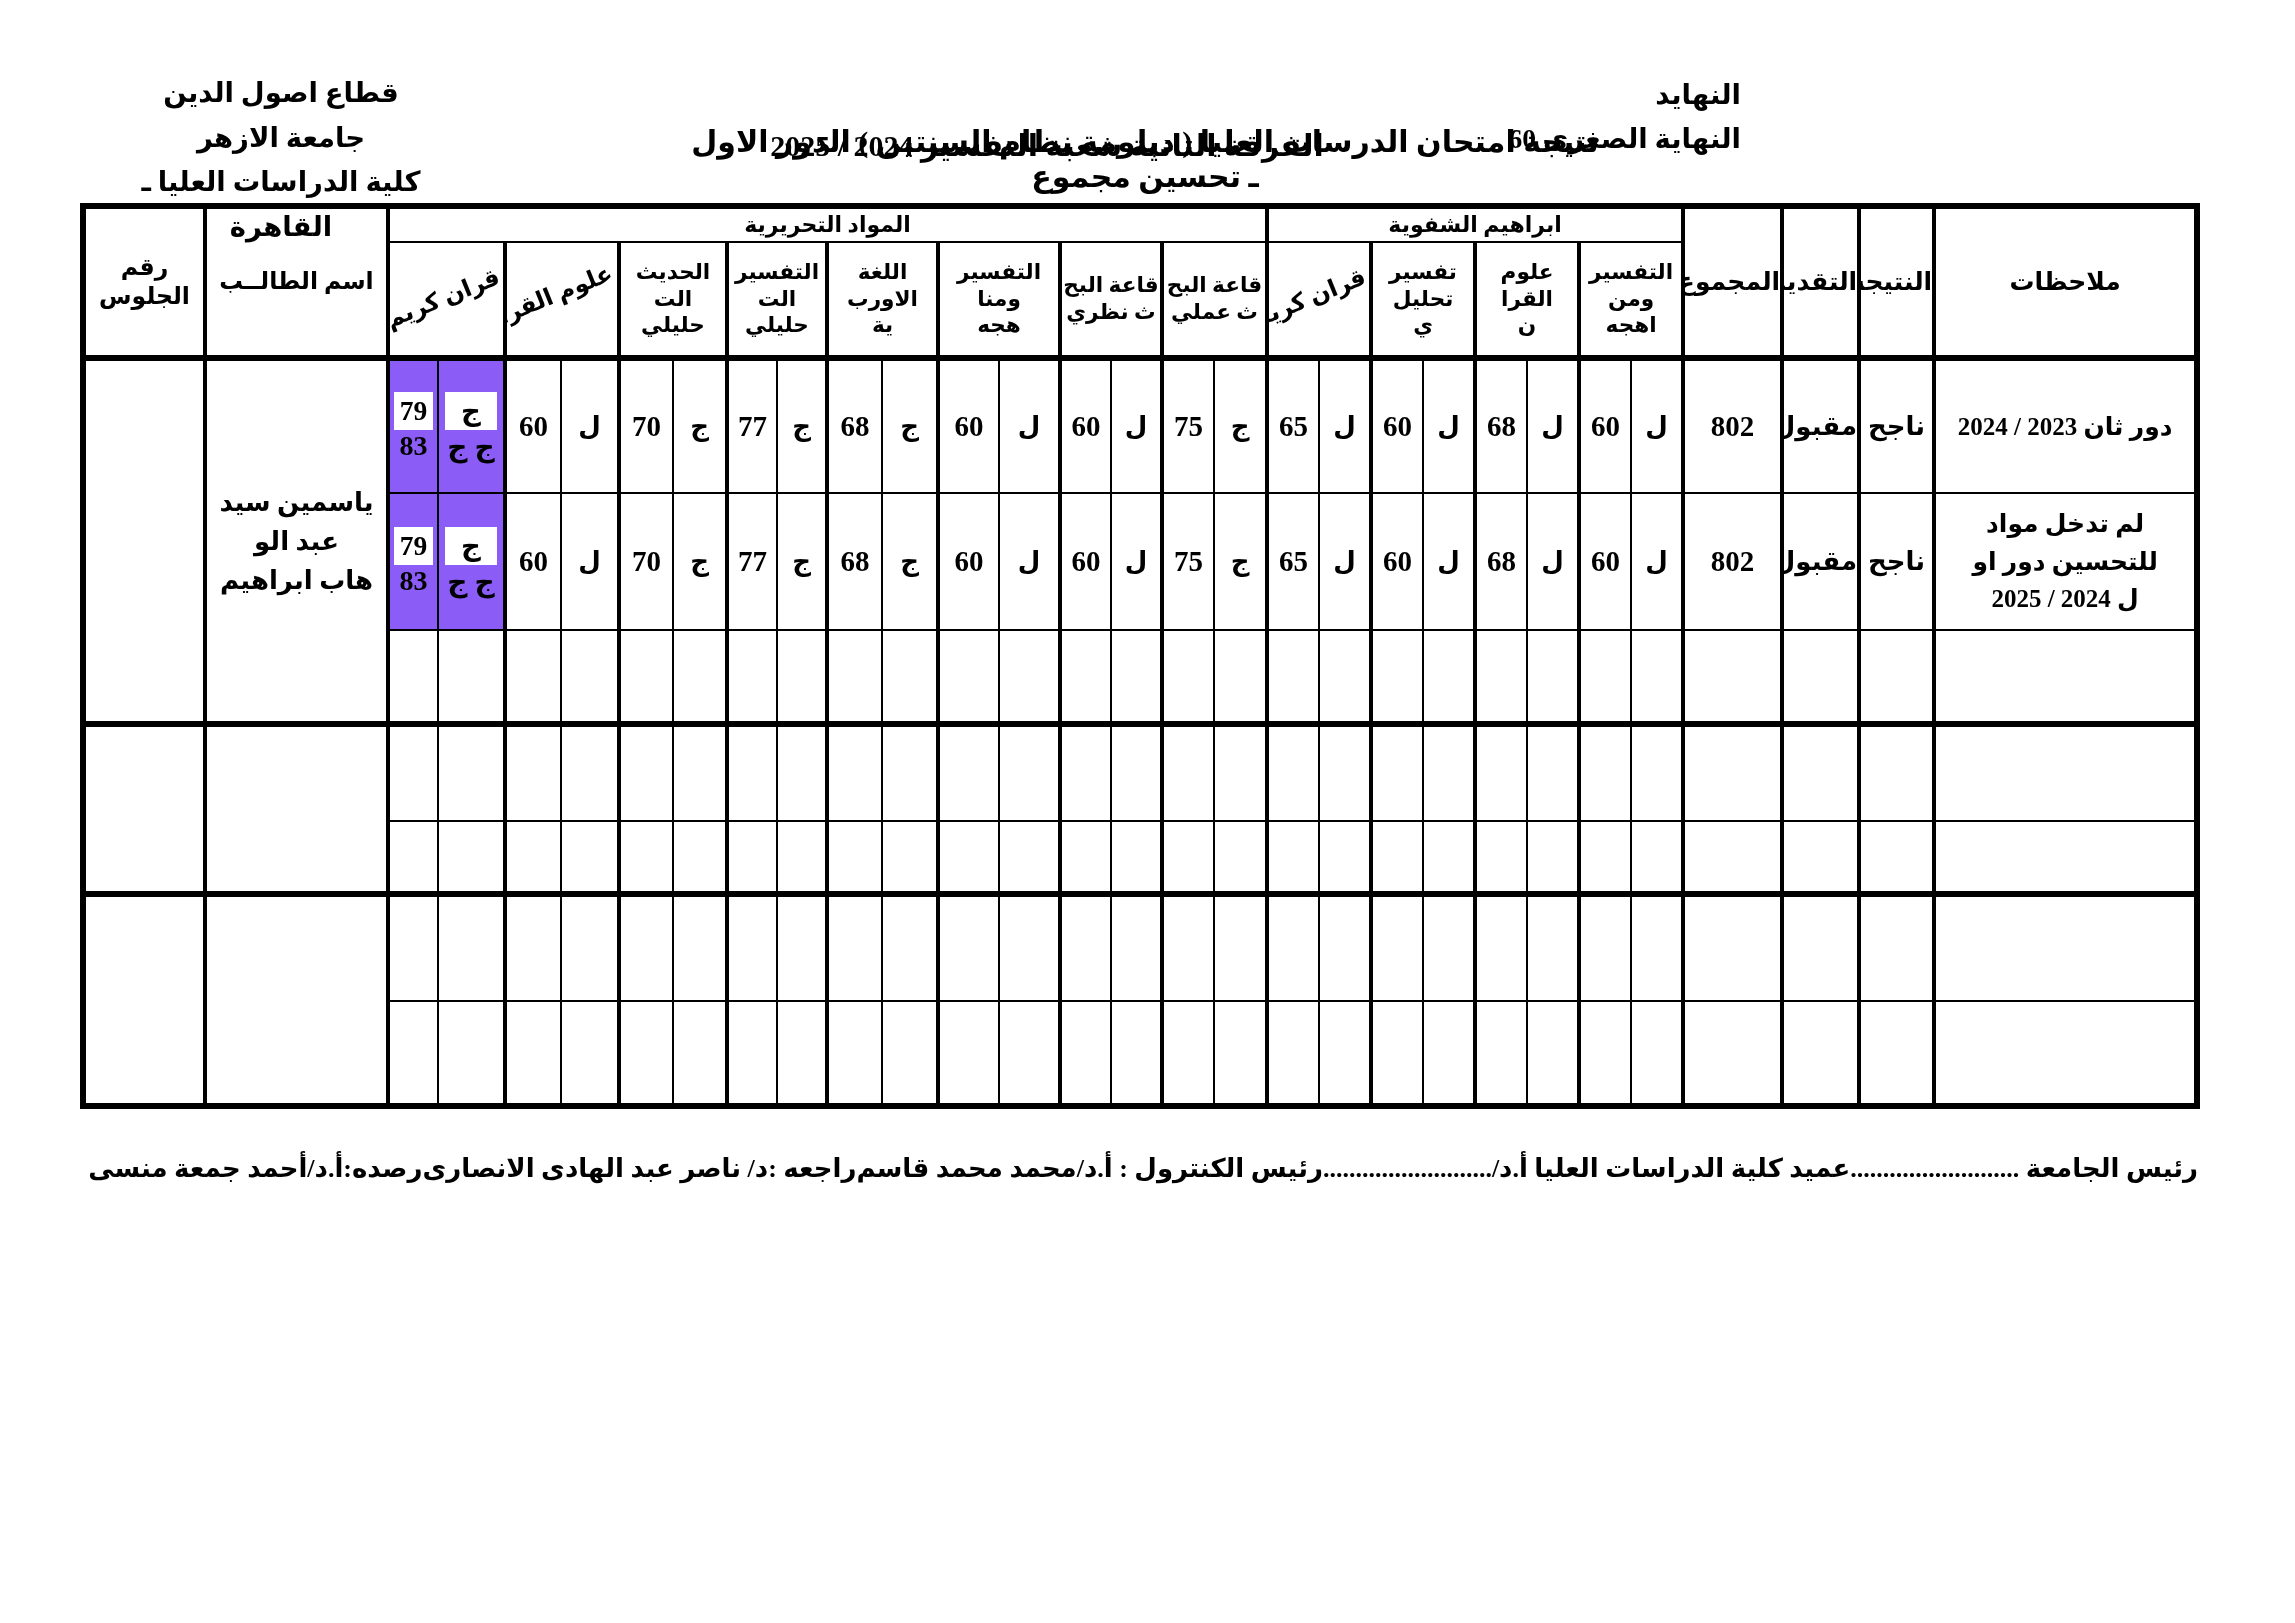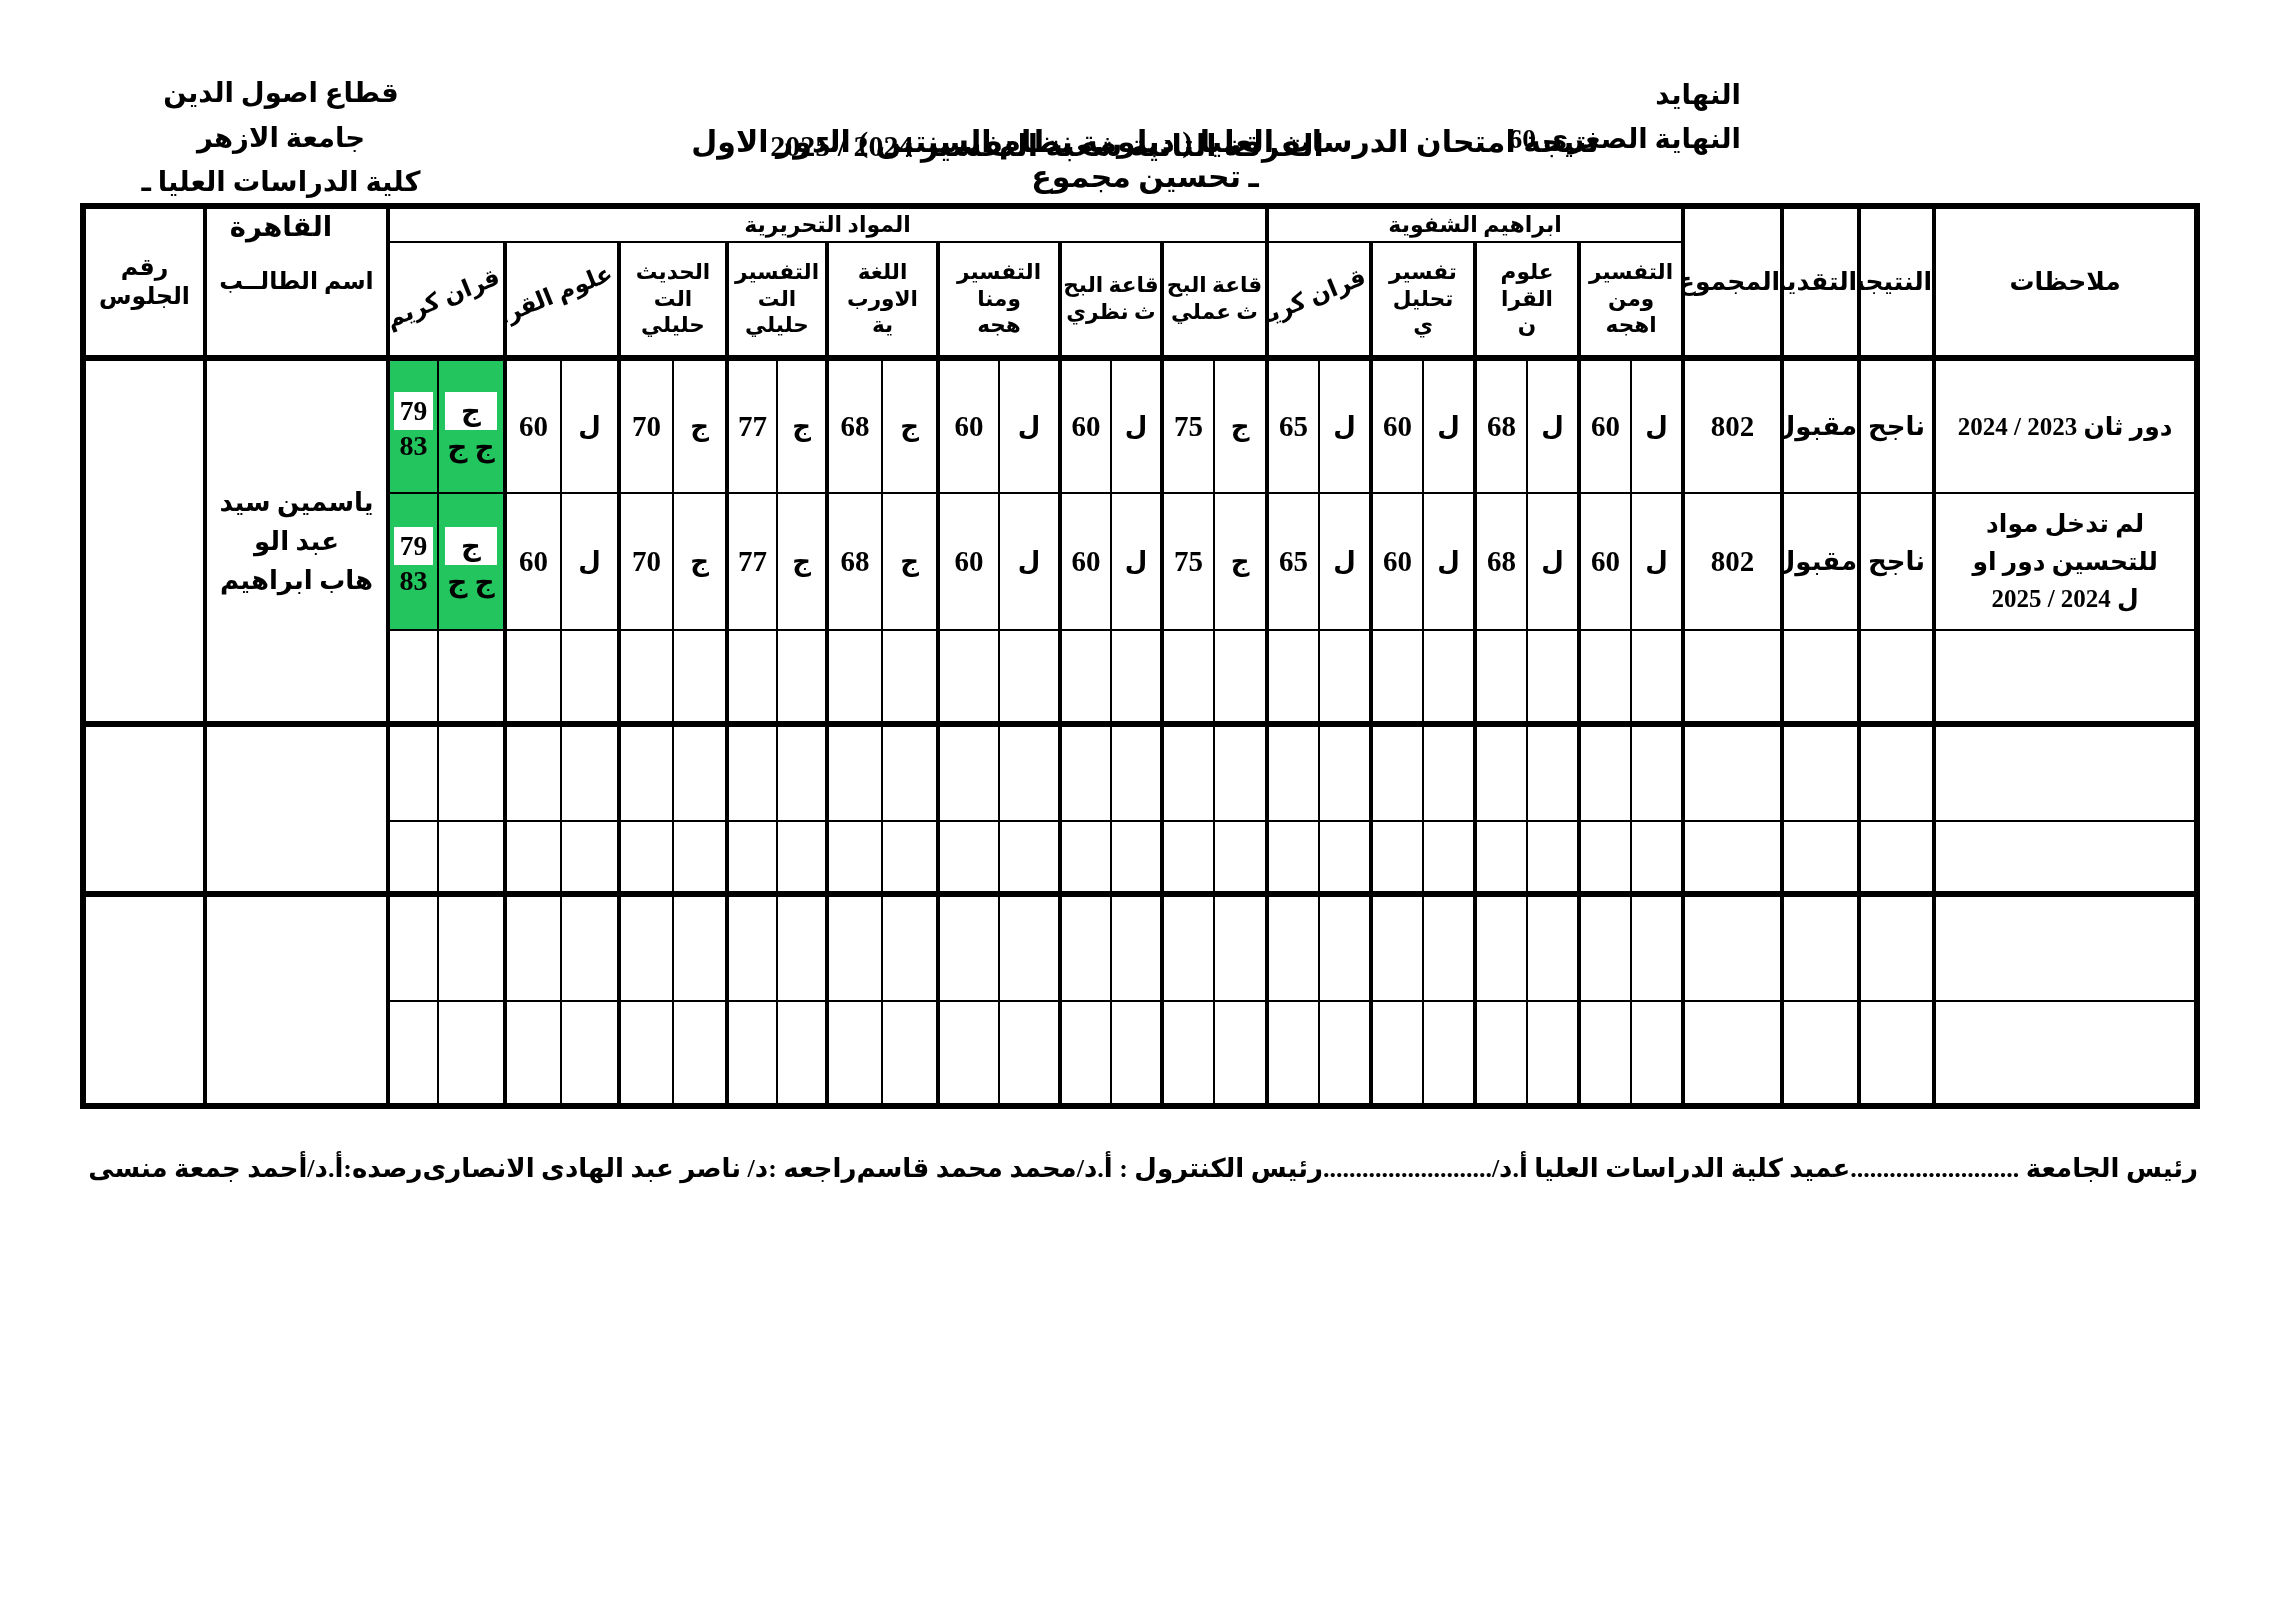--- a/index.html
+++ b/index.html
@@ -25,21 +25,21 @@
   .group-th{font-size:22px;}
   .side-th{font-size:23.6px;}
   .sum-th{font-size:25px;}
   .rot{display:inline-block;transform:rotate(-22deg);font-size:23.6px;white-space:nowrap;}
   td.val{font-size:29px;}
   td.let{font-size:26px;}
   td.total-cell{font-size:29px;}
   td.grade-cell,td.result-cell{font-size:26px;}
   td.notes-cell{font-size:25px;white-space:pre-line;line-height:1.5;}
   td.name-cell{font-size:26px;white-space:pre-line;line-height:1.5;}
-  td.gray{background:#22c55e;}
+  td.gray{background:#8b5cf6;}
   .qstack{height:100%;display:flex;flex-direction:column;align-items:center;justify-content:space-between;
           box-sizing:border-box;padding:5.2px 0 2.6px 0;}
   .wbox{background:#ffffff;width:82%;min-height:38px;display:flex;align-items:center;justify-content:center;
         font-size:27.5px;}
   .qbottom{font-size:28px;padding-bottom:1.3px;}
   
   .footer{left:118px;top:1153px;width:2080px;display:flex;flex-direction:row;justify-content:space-between;
           direction:rtl;font-size:26px;}
   .footer .sig{white-space:nowrap;}
 </style>

